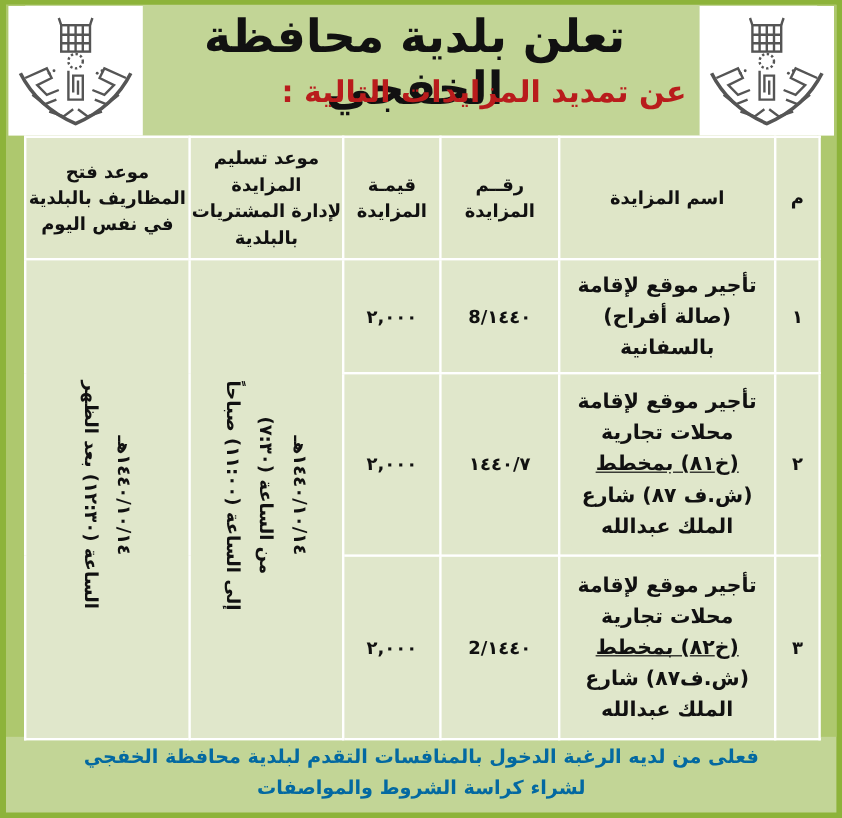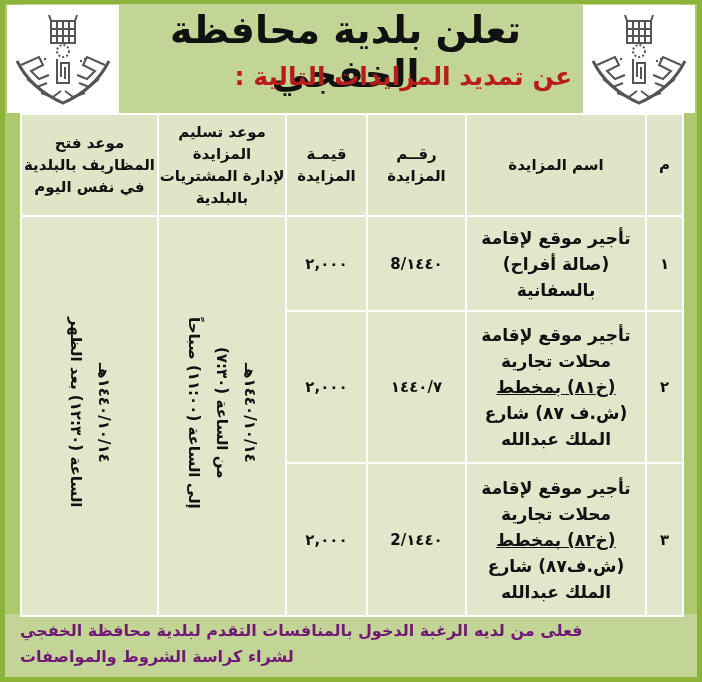--- a/index.html
+++ b/index.html
@@ -69,22 +69,22 @@
     .u { text-decoration: underline; }
     .num-cell { font-size: 15px; letter-spacing: 1px; }
 
     .vertical {
       display: inline-block; writing-mode: vertical-rl;
       font-size: 15px; line-height: 28px; white-space: nowrap; text-align: center;
     }
 
     .footer {
       position: absolute; left: 20px; right: 20px; top: 618px; height: 58px;
-      direction: rtl; text-align: left;
-      font-weight: bold; font-size: 16px; line-height: 26px; color: #701a75;
+      direction: rtl; text-align: center;
+      font-weight: bold; font-size: 16px; line-height: 26px; color: #0369a1;
     }
   </style>
 </head>
 <body>
 
 <div class="frame"></div>
 <div class="inner-stripe-left"></div>
 <div class="inner-stripe-right"></div>
 
 <div class="logo logo-left">

